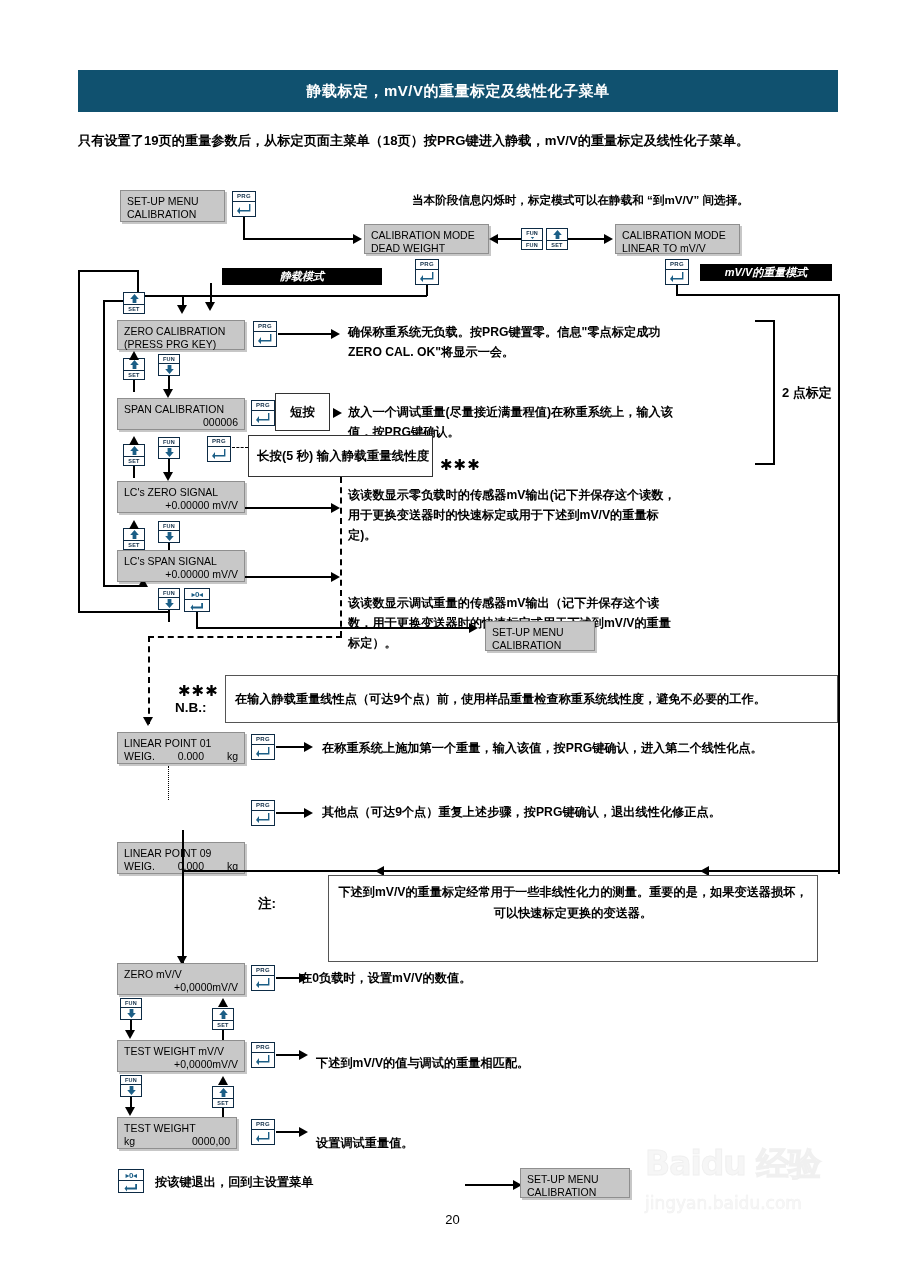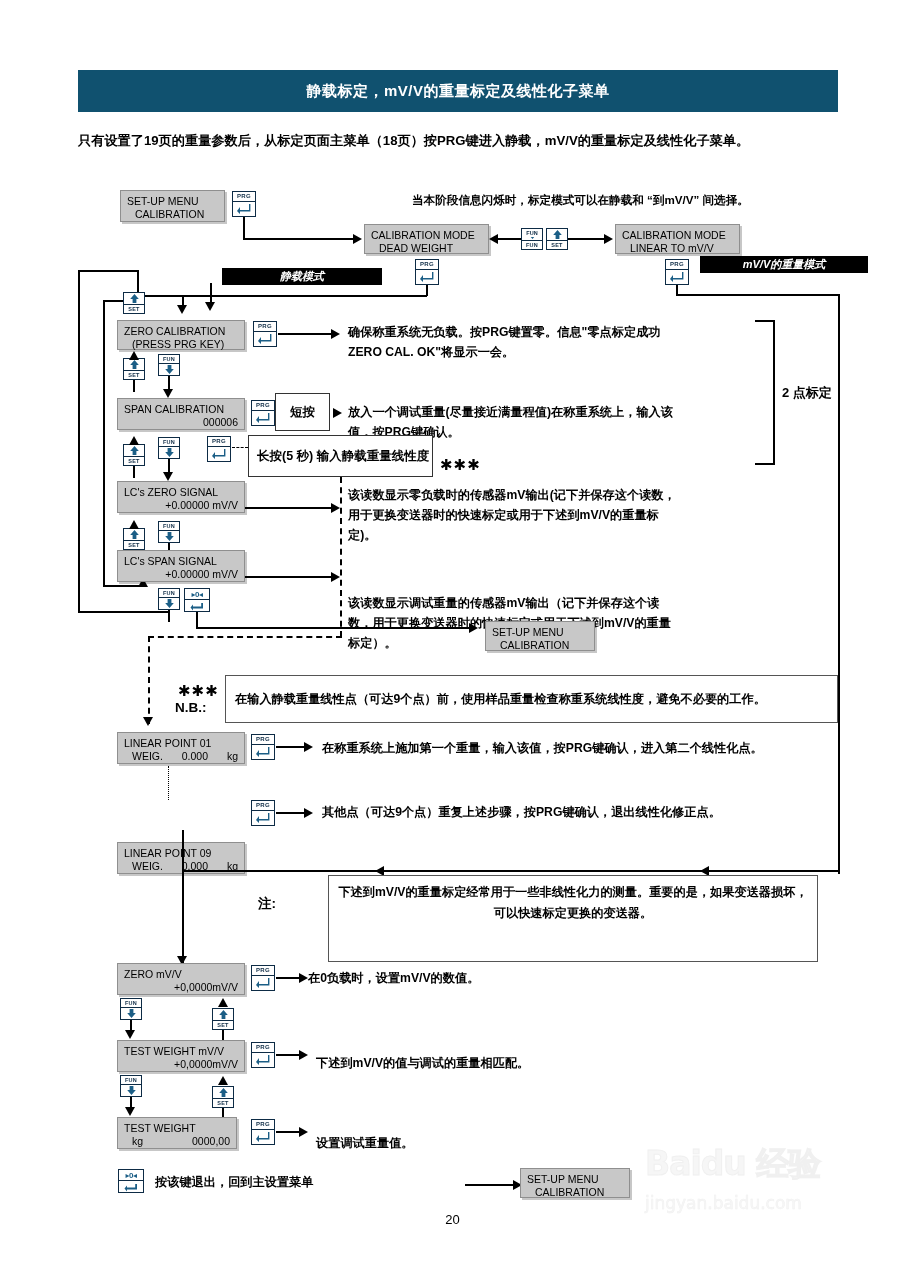--- a/index.html
+++ b/index.html
@@ -25,21 +25,21 @@
 
   
   .lcd{
     background:#c8c8c8;border:1px solid #8f8f8f;
     box-shadow:2px 2px 0 rgba(0,0,0,.22);
     font-size:10.5px;line-height:13px;
     padding:4px 6px;box-sizing:border-box;
     font-family:"Liberation Sans","DejaVu Sans",sans-serif;
   }
   .lcd .l1{display:block;}
-  .lcd .l2{display:block;margin-left:8px;}
+  .lcd .l2{display:block;}
   .lcd .l2.right{text-align:right;}
   .lcd .l2.split{display:flex;justify-content:space-between;}
 
   
   .key{
     border:1.6px solid #0d2b45;background:#ffffff;
     box-sizing:border-box;display:flex;flex-direction:column;
     align-items:stretch;
   }
   .key .cap{
@@ -220,21 +220,21 @@
   <div class="glyph">
     <svg width="16" height="12" viewBox="0 0 16 12">
         <path d="M13 1 L13 7 L4 7 L4 4 L1 8 L4 11 L4 8.6 L14.4 8.6 L14.4 1 Z" fill="#1b5e86"></path>
       </svg>
   </div>
 </div>
 
 <div class="abs modebanner" style="left:222px;top:268px;width:160px;">
   <span>静载模式</span>
 </div>
-<div class="abs modebanner" style="left:700px;top:256px;width:168px;">
+<div class="abs modebanner" style="left:700px;top:264px;width:132px;">
   <span>mV/V的重量模式</span>
 </div>
 
 <div class="abs vl" style="left:426px;top:285px;height:11px;"></div>
 <div class="abs hl" style="left:182px;top:295px;width:245px;"></div>
 <div class="abs vl" style="left:182px;top:295px;height:14px;"></div>
 <div class="abs arrow-d" style="left:177px;top:305px;"></div>
 
 <div class="abs vl" style="left:676px;top:285px;height:10px;"></div>
 <div class="abs hl" style="left:676px;top:294px;width:164px;"></div>
@@ -492,21 +492,21 @@
 <div class="abs key prg" style="left:251px;top:965px;">
   <div class="cap">PRG</div>
   <div class="glyph">
     <svg width="16" height="12" viewBox="0 0 16 12">
         <path d="M13 1 L13 7 L4 7 L4 4 L1 8 L4 11 L4 8.6 L14.4 8.6 L14.4 1 Z" fill="#1b5e86"></path>
       </svg>
   </div>
 </div>
 <div class="abs hl" style="left:276px;top:977px;width:25px;"></div>
 <div class="abs arrow-r" style="left:299px;top:973px;"></div>
-<div class="abs note" style="left:308px;top:968px;width:340px;">在0负载时，设置mV/V的数值。</div>
+<div class="abs note" style="left:300px;top:968px;width:340px;">在0负载时，设置mV/V的数值。</div>
 
 <div class="abs key small" style="left:120px;top:998px;">
   <div class="cap">FUN</div>
   <div class="glyph">
     <svg width="11" height="11" viewBox="0 0 11 11">
         <path d="M5.5 10 L1.2 5 L3.6 5 L3.6 1 L7.4 1 L7.4 5 L9.8 5 Z" fill="#1b5e86"></path>
       </svg>
   </div>
 </div>
 <div class="abs vl" style="left:130px;top:1020px;height:14px;"></div>

